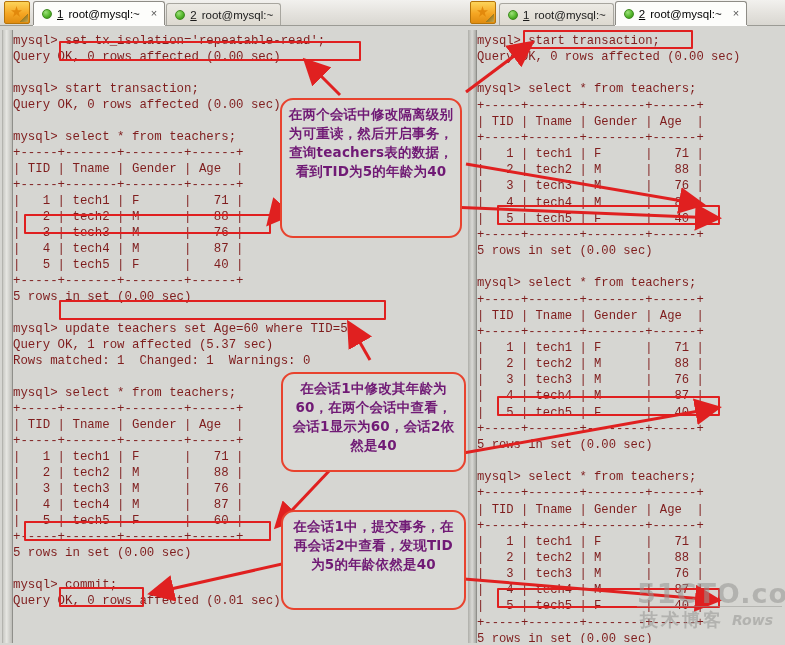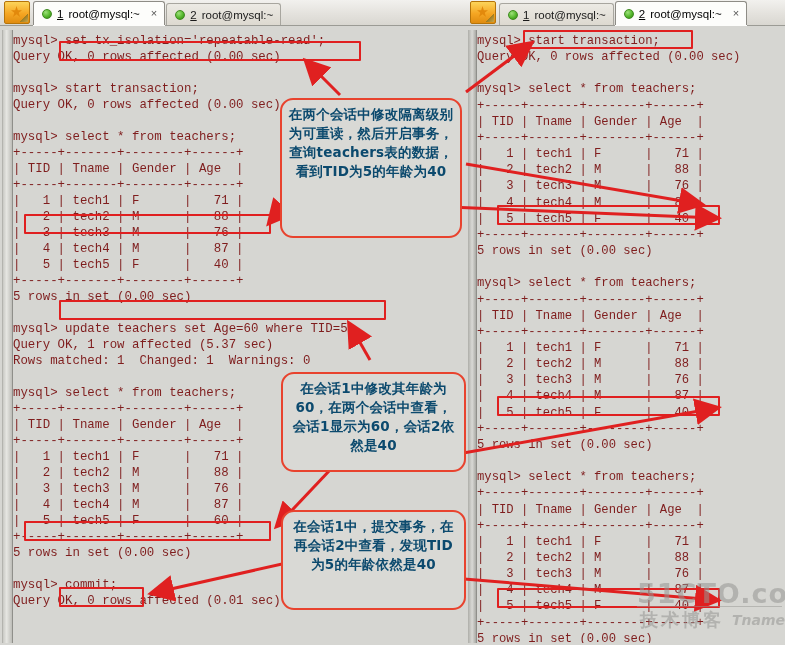--- a/index.html
+++ b/index.html
@@ -106,21 +106,21 @@
     border:2px solid #e02020;
     box-sizing:border-box;
     border-radius:1px;
   }
   .callout{
     position:absolute;
     box-sizing:border-box;
     border:2px solid #e8432e;
     border-radius:13px;
     background:#d9d9d5;
-    color:#0c4a6e;
+    color:#701a75;
     font-family:"DejaVu Sans","Liberation Sans",sans-serif;
     font-weight:bold;
     font-size:13.5px;
     line-height:19px;
     text-align:center;
     padding:5px 6px;
     letter-spacing:0.2px;
   }
   .wm{
     position:absolute;
@@ -303,17 +303,17 @@
     </svg>
 
     <div class="callout" style="left:280px;top:98px;width:182px;height:140px;">在两个会话中修改隔离级别为可重读，然后开启事务，查询teachers表的数据，看到TID为5的年龄为40</div>
 
     <div class="callout" style="left:281px;top:372px;width:185px;height:100px;">在会话1中修改其年龄为60，在两个会话中查看，会话1显示为60，会话2依然是40</div>
 
     <div class="callout" style="left:281px;top:510px;width:185px;height:100px;">在会话1中，提交事务，在再会话2中查看，发现TID为5的年龄依然是40</div>
 
     <div class="wm wm-main" style="left:637px;top:578px;">51CTO.com</div>
     <div class="wm wm-sub" style="left:640px;top:608px;">技术博客</div>
-    <div class="wm wm-blog" style="left:732px;top:612px;">Tname</div>
+    <div class="wm wm-blog" style="left:732px;top:612px;">Rows</div>
     <div class="wm-rule" style="left:637px;top:606px;width:145px;"></div>
   </div>
 
 </div>
 
 </body></html>

